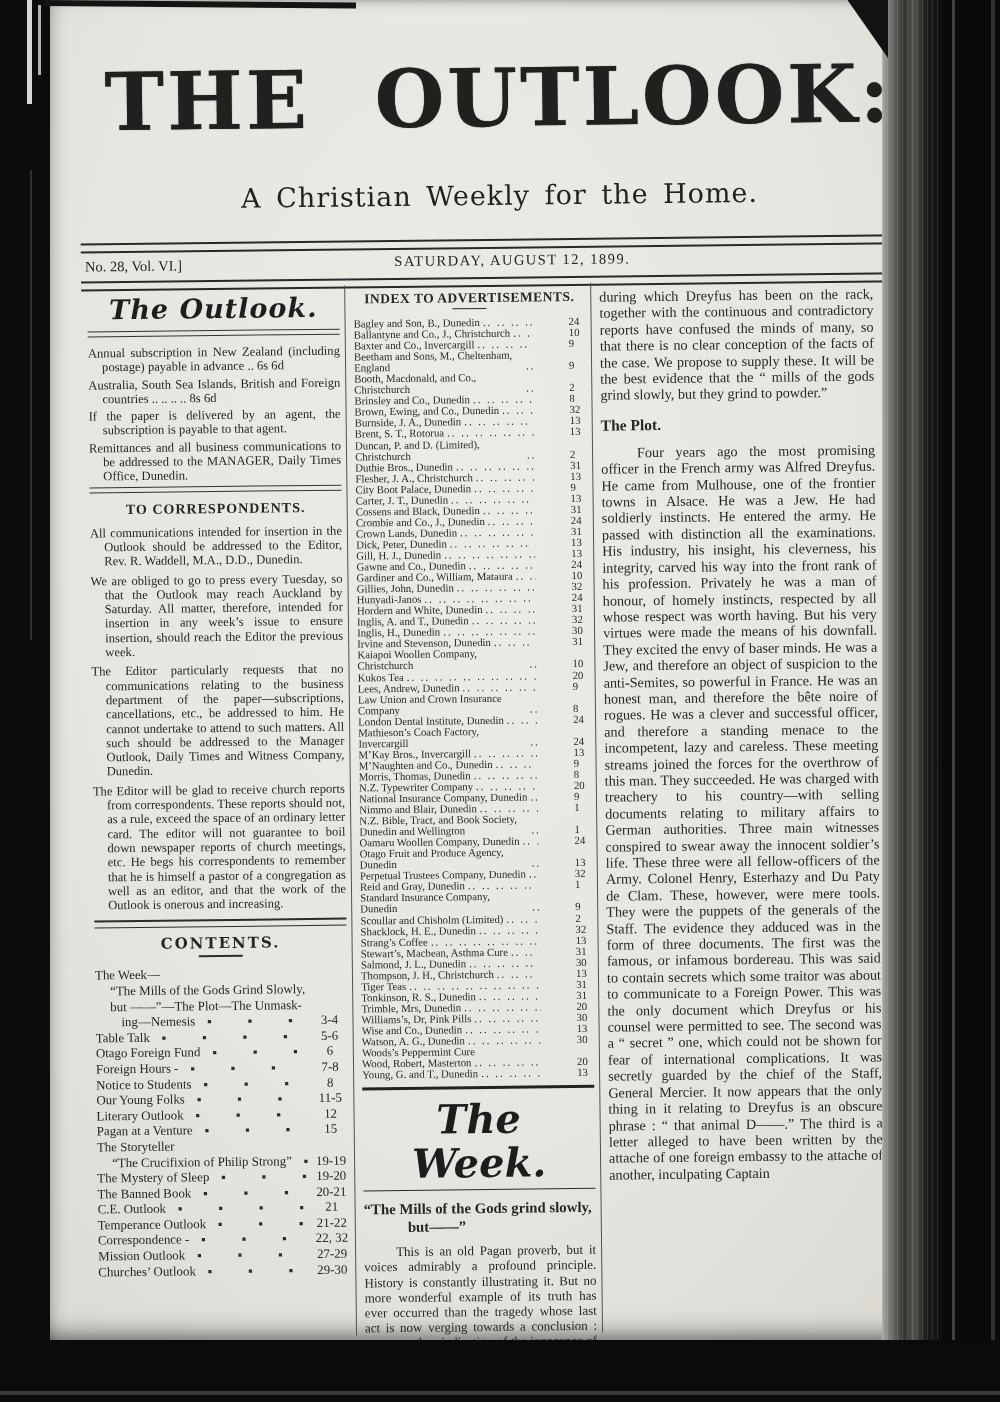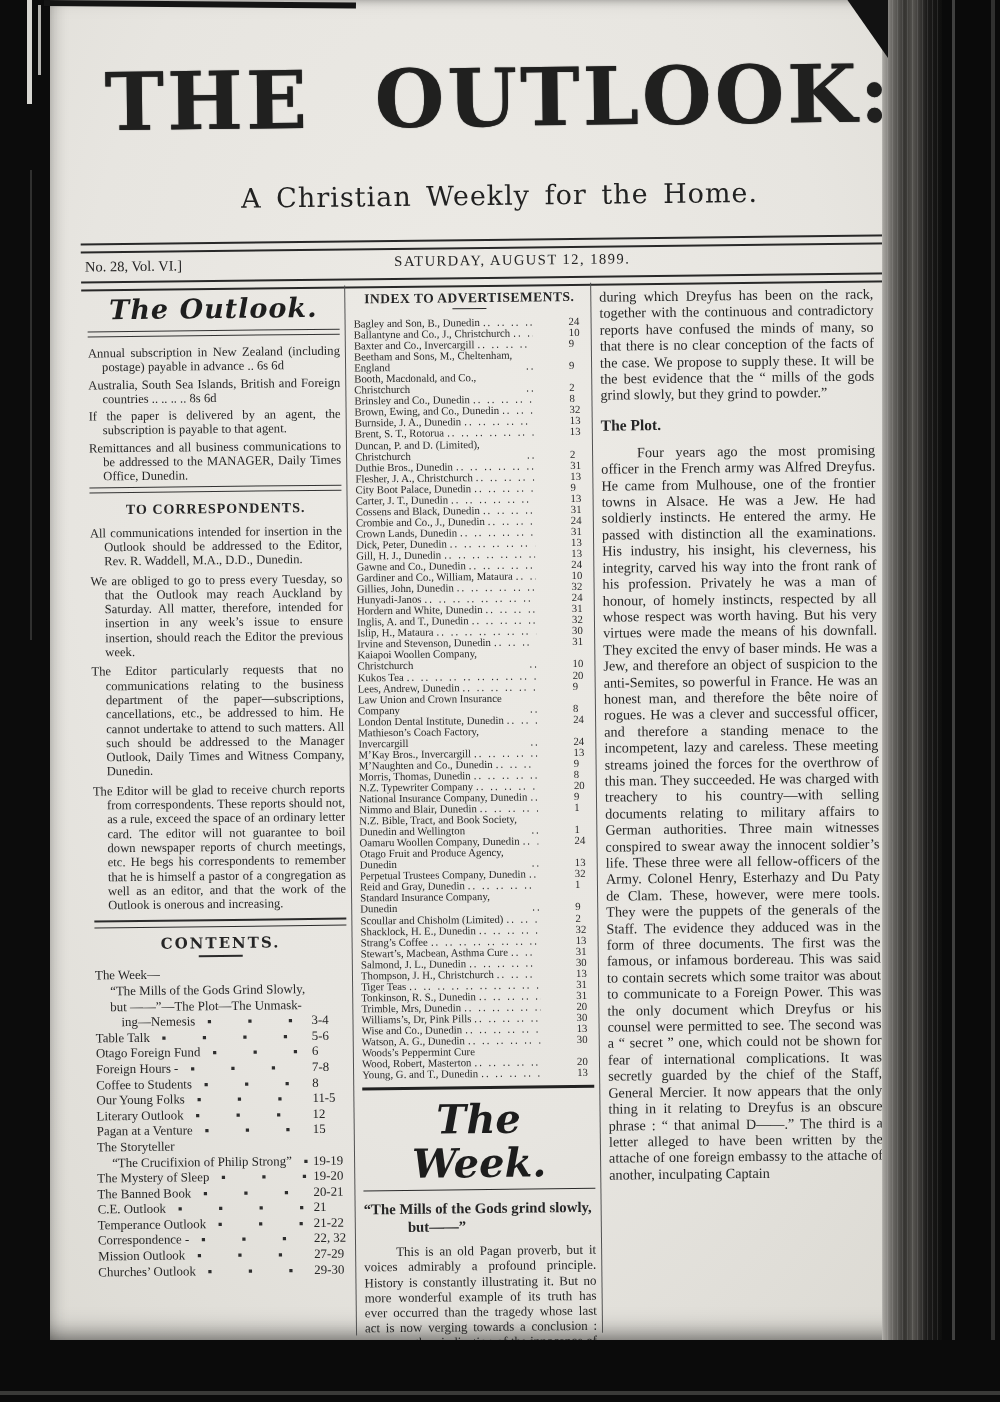--- a/index.html
+++ b/index.html
@@ -60,21 +60,21 @@
   .double-heavy{height:5px;border-top:2px solid #2b2b2b;border-bottom:1px solid #2b2b2b;margin:8px 0 7px;}
   .contents-heading{text-align:center;font-family:"DejaVu Serif",serif;font-weight:bold;
     font-size:15px;letter-spacing:2px;margin:7px 0 2px;}
   .short-rule{width:44px;border-top:2px solid #2b2b2b;margin:3px auto 10px;}
   .toc-row{display:flex;align-items:baseline;font-size:12.9px;line-height:15.6px;}
   .toc-i1{padding-left:15px;} .toc-i2{padding-left:26px;}
   .toc-label{white-space:nowrap;}
   .toc-leader{flex:1;min-width:0;overflow:hidden;white-space:nowrap;align-self:center;
     font-family:"DejaVu Sans",sans-serif;font-size:6.5px;letter-spacing:17px;padding-left:12px;color:#2e2e2e;}
   .toc-leader::before{content:"▪ ▪ ▪ ▪ ▪ ▪";}
-  .toc-pages{min-width:36px;text-align:left;}
+  .toc-pages{min-width:36px;text-align:center;}
 
   
   .index-heading{text-align:center;font-size:13.5px;font-weight:bold;letter-spacing:.5px;margin:0 0 2px;}
   .short-rule.mid{width:34px;margin:2px auto 8px;border-top-width:1.5px;}
   .idx-row{display:flex;align-items:flex-end;font-size:10.8px;line-height:11.05px;color:#292929;}
   .idx-name{text-align:left;}
   .dots{flex:1;min-width:4px;overflow:hidden;white-space:nowrap;padding:0 3px;}
   .dots::before{content:".. .. .. .. .. .. .. .. .. .. .. .. .. ..";letter-spacing:2px;}
   .nodots::before{content:"" !important;}
   .idx-page{min-width:17px;text-align:left;margin-left:36px;}
@@ -181,21 +181,21 @@
             <span class="toc-label">Otago Foreign Fund</span>
             <span class="toc-leader"></span>
             <span class="toc-pages">6</span>
           </div>
           <div class="toc-row toc-i0">
             <span class="toc-label">Foreign Hours -</span>
             <span class="toc-leader"></span>
             <span class="toc-pages">7-8</span>
           </div>
           <div class="toc-row toc-i0">
-            <span class="toc-label">Coffee to Students</span>
+            <span class="toc-label">Notice to Students</span>
             <span class="toc-leader"></span>
             <span class="toc-pages">8</span>
           </div>
           <div class="toc-row toc-i0">
             <span class="toc-label">Our Young Folks</span>
             <span class="toc-leader"></span>
             <span class="toc-pages">11-5</span>
           </div>
           <div class="toc-row toc-i0">
             <span class="toc-label">Literary Outlook</span>
@@ -378,21 +378,21 @@
             <span class="idx-name">Hordern and White, Dunedin</span>
             <span class="dots"></span>
             <span class="idx-page">31</span>
           </div>
           <div class="idx-row">
             <span class="idx-name">Inglis, A. and T., Dunedin</span>
             <span class="dots"></span>
             <span class="idx-page">32</span>
           </div>
           <div class="idx-row">
-            <span class="idx-name">Islip, H., Mataura</span>
+            <span class="idx-name">Inglis, H., Dunedin</span>
             <span class="dots"></span>
             <span class="idx-page">30</span>
           </div>
           <div class="idx-row">
             <span class="idx-name">Irvine and Stevenson, Dunedin</span>
             <span class="dots"></span>
             <span class="idx-page">31</span>
           </div>
           <div class="idx-row">
             <span class="idx-name">Kaiapoi Woollen Company, Christchurch</span>

